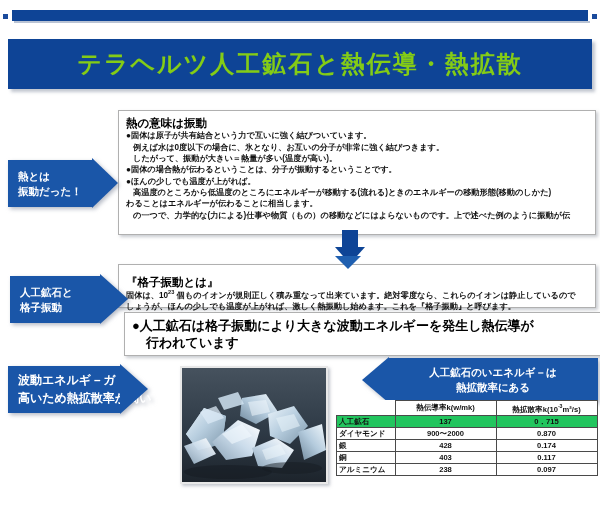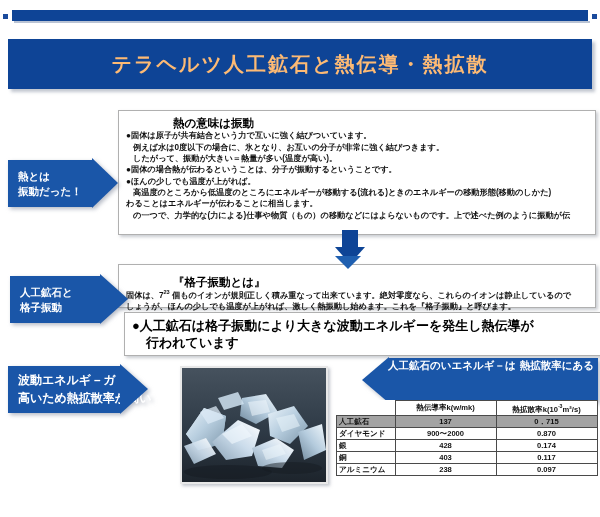--- a/index.html
+++ b/index.html
@@ -50,41 +50,40 @@
     position: absolute;
     left: 8px; top: 39px;
     width: 584px; height: 50px;
     background: #0e4496;
     display: flex;
     align-items: center;
     justify-content: center;
     box-shadow: 3px 3px 3px rgba(120,130,150,0.45);
   }
   #title-text {
-    color: #fdba74;
-    font-size: 20px;
+    color: #84cc16;
+    font-size: 24px;
     font-weight: bold;
     letter-spacing: 2px;
     white-space: nowrap;
   }
 
   
   .panel {
     position: absolute;
     background: #ffffff;
     border: 1px solid #b0b0b0;
     box-shadow: 2px 2px 3px rgba(150,155,165,0.5);
     box-sizing: border-box;
   }
   .panel-head {
     font-size: 11.5px;
     font-weight: bold;
     color: #000000;
     line-height: 1.25;
-    margin-left: 47px;
   }
   .panel-line {
     font-size: 8.2px;
     font-weight: bold;
     color: #111111;
     line-height: 1.38;
     white-space: nowrap;
   }
   .panel-line.indent { padding-left: 7px; }
   .sup { font-size: 5.6px; vertical-align: super; }
@@ -202,22 +201,23 @@
     left: 362px; top: 358px;
     width: 236px; height: 44px;
     filter: drop-shadow(2px 2px 2px rgba(120,130,150,0.55));
   }
   #callout-diffusivity .body {
     position: absolute;
     left: 26px; top: 0;
     width: 210px; height: 44px;
     background: #1a56a8;
     display: flex;
-    flex-direction: row;
+    flex-direction: column;
     justify-content: center;
+    align-items: center;
     box-sizing: border-box;
   }
   #callout-diffusivity .tip {
     position: absolute;
     left: 0; top: -1px;
     width: 0; height: 0;
     border-top: 23px solid transparent;
     border-bottom: 23px solid transparent;
     border-right: 27px solid #1a56a8;
   }
@@ -271,21 +271,21 @@
   table.datatbl th { background: #ffffff; }
   table.datatbl td.rowlabel {
     text-align: left;
     padding-left: 2px;
   }
   table.datatbl tr.corner td.blank {
     border-left: none;
     border-top: none;
     background: transparent;
   }
-  table.datatbl tr.hl td { background: #a3a3a3; }
+  table.datatbl tr.hl td { background: #22c55e; }
   .col-label { width: 58px; }
   .col-val { width: 100px; }
   .sup-tbl { font-size: 5.2px; vertical-align: super; }
 </style>
 </head>
 <body>
 
 <div id="slide">
 
   <div id="topbar-wrap">
@@ -311,21 +311,21 @@
     <div class="panel-line indent">の一つで、力学的な(力による)仕事や物質（もの）の移動などにはよらないものです。上で述べた例のように振動が伝</div>
   </div>
 
   <div class="down-arrow" id="arrow-1">
     <span class="stem"></span>
     <span class="head"></span>
   </div>
 
   <div class="panel" id="box-lattice">
     <div class="panel-head">『格子振動とは』</div>
-    <div class="panel-line"><span>固体は、7</span><span class="sup">23</span><span> 個ものイオンが規則正しく積み重なって出来ています。絶対零度なら、これらのイオンは静止しているので</span></div>
+    <div class="panel-line"><span>固体は、10</span><span class="sup">23</span><span> 個ものイオンが規則正しく積み重なって出来ています。絶対零度なら、これらのイオンは静止しているので</span></div>
     <div class="panel-line">しょうが、ほんの少しでも温度が上がれば、激しく熱振動し始めます。これを『格子振動』と呼びます。</div>
   </div>
 
   <div class="down-arrow" id="arrow-2">
 
     <span class="head"></span>
   </div>
 
   <div class="panel" id="box-statement">
     <div id="statement-l1">●人工鉱石は格子振動により大きな波動エネルギーを発生し熱伝導が</div>

